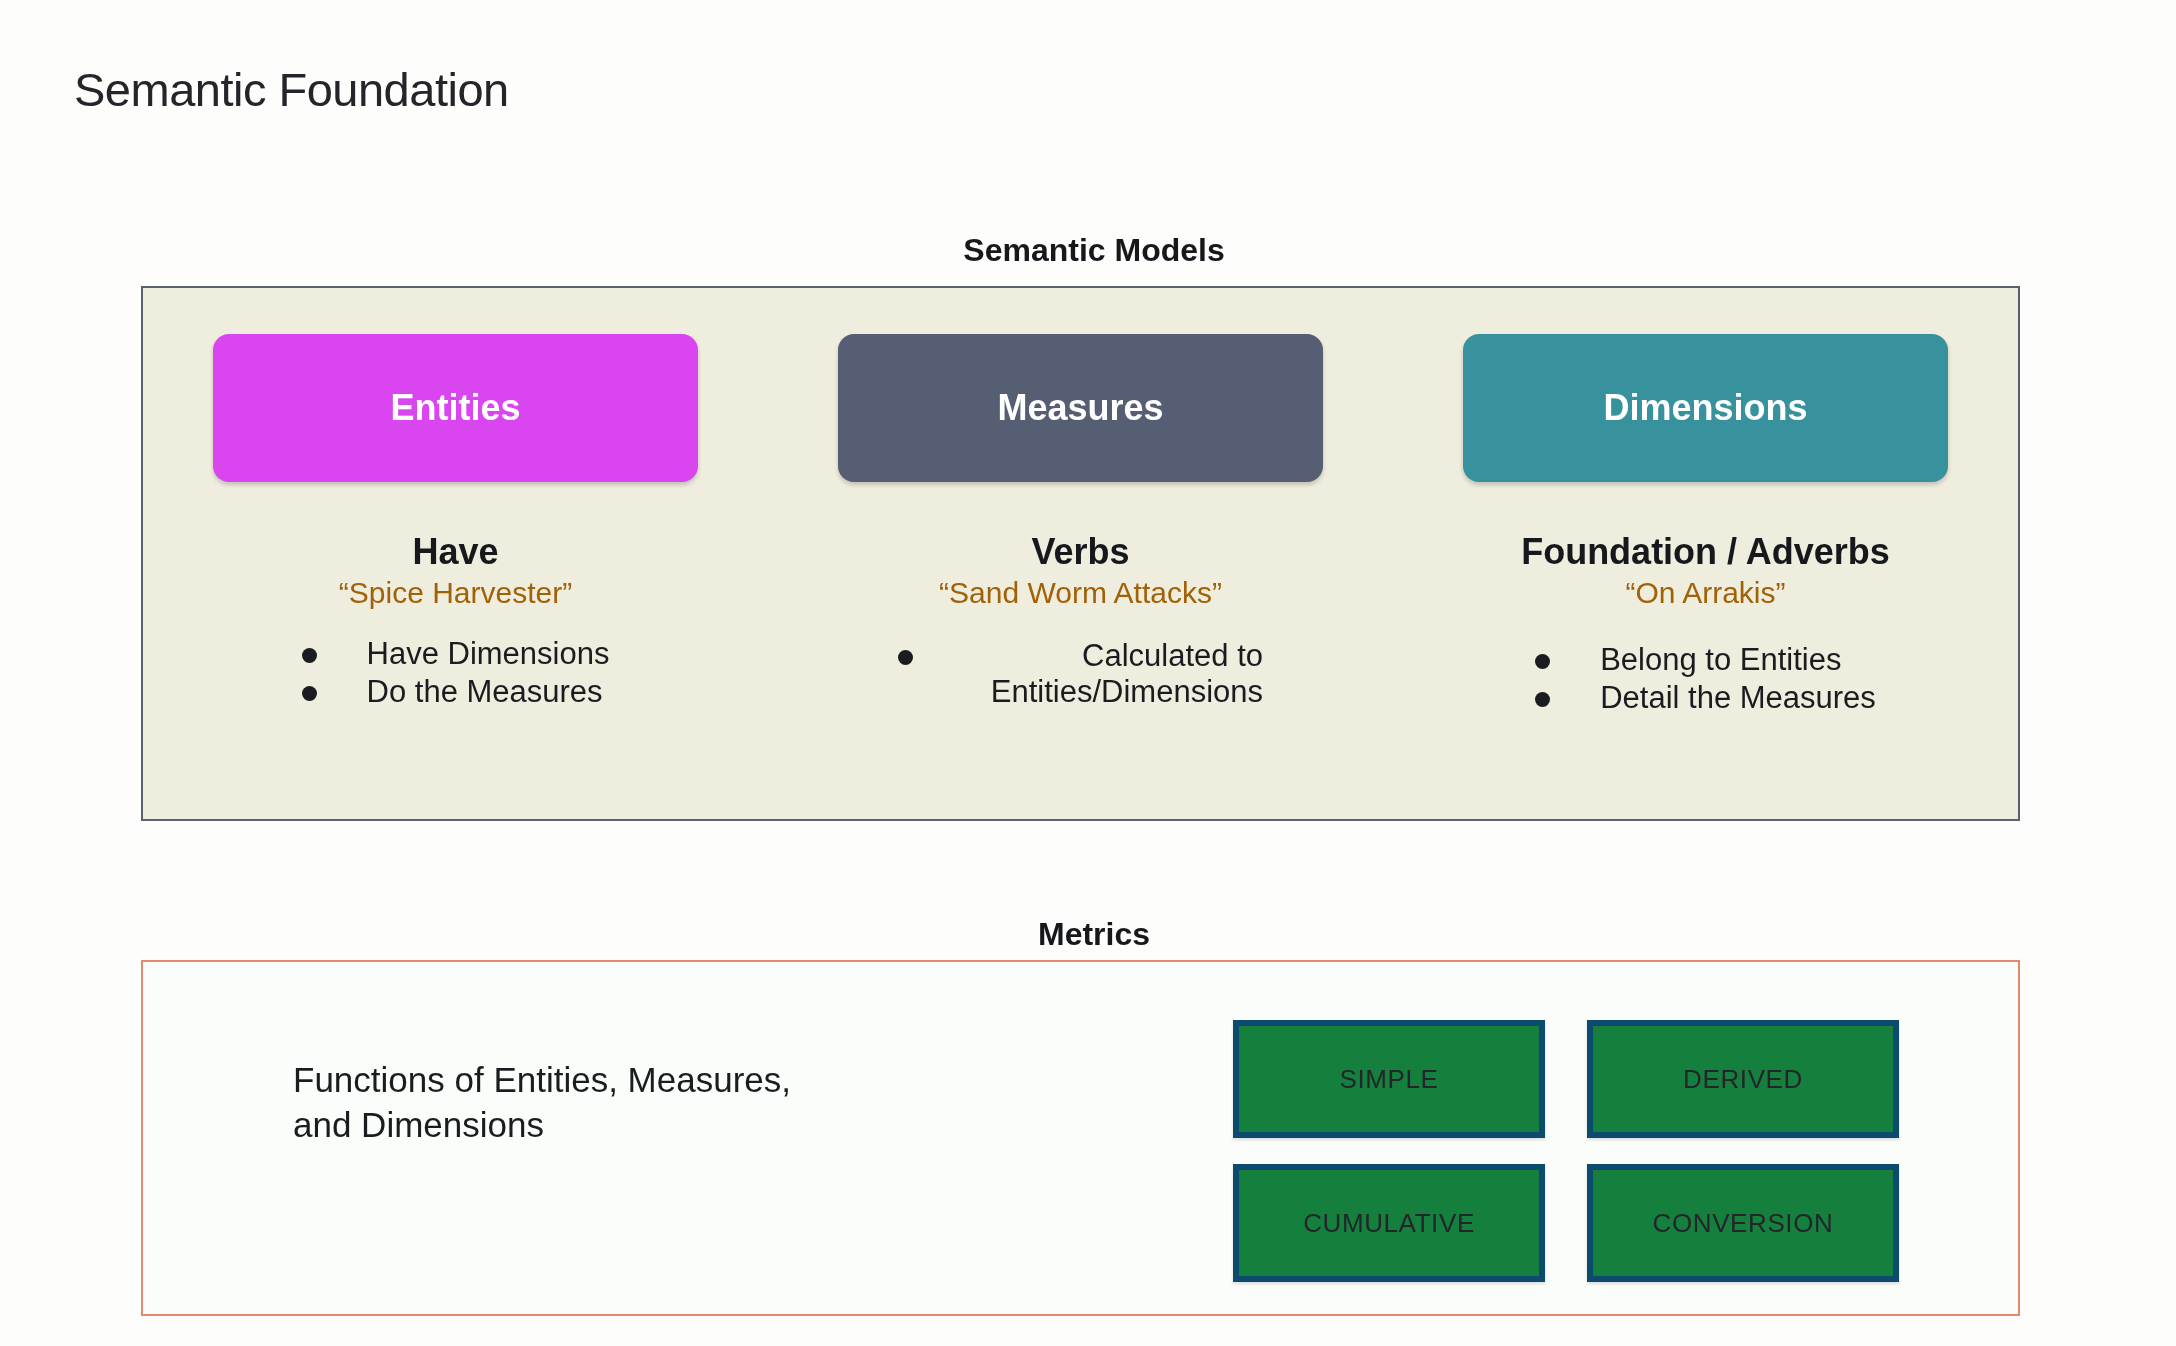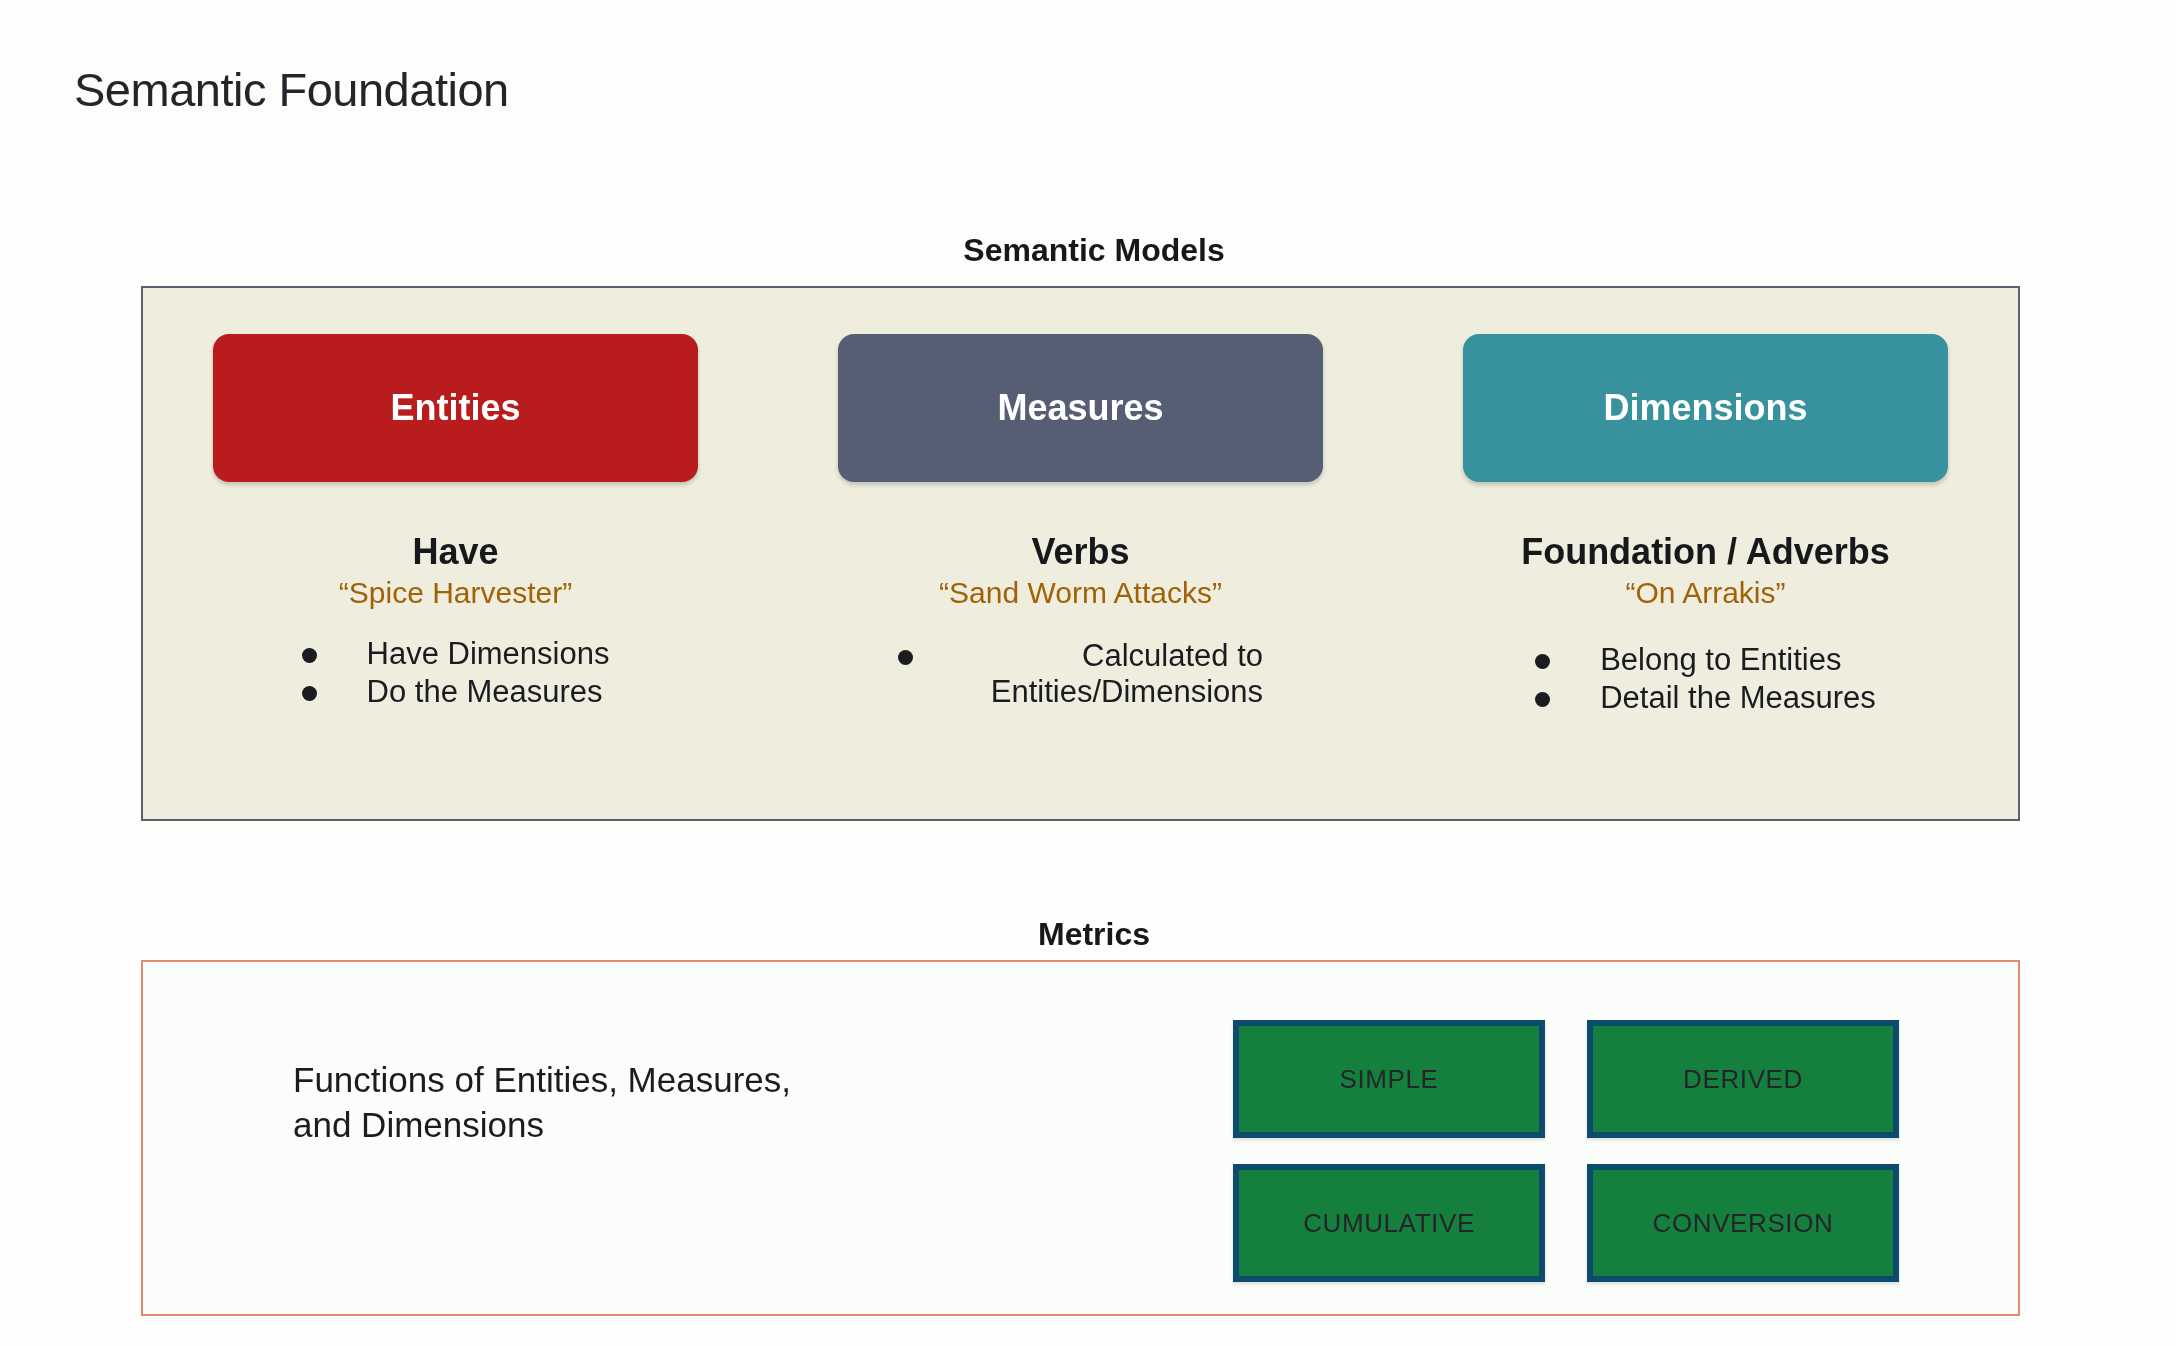--- a/index.html
+++ b/index.html
@@ -87,21 +87,21 @@
     border-radius: 16px;
     display: flex;
     align-items: center;
     justify-content: center;
     color: #ffffff;
     font-size: 36px;
     font-weight: 700;
     box-shadow: 0 3px 4px rgba(0,0,0,0.18);
     box-sizing: border-box;
   }
-  .chip-entities   { background: #b91c1c; }
+  .chip-entities   { background: #d946ef; }
   .chip-measures   { background: #555e72; text-align: center; }
   .chip-dimensions { background: #38929e; }
 
   .col-heading {
     margin-top: 52px;
     font-size: 36px;
     font-weight: 700;
     color: #16181c;
     text-align: center;
     line-height: 1.0;

